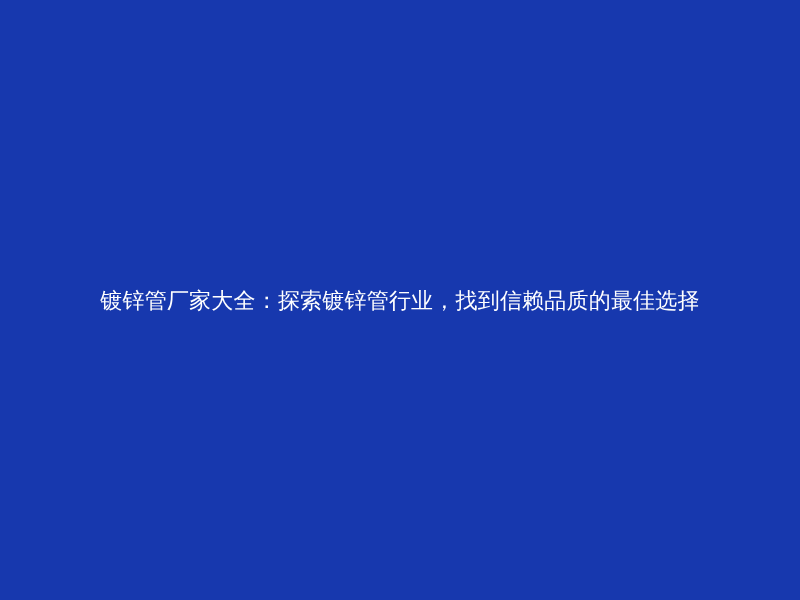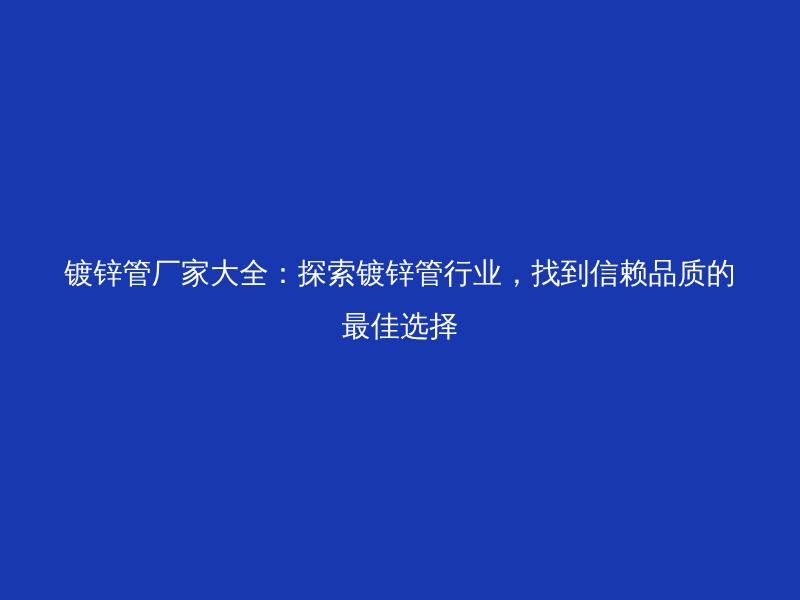--- a/index.html
+++ b/index.html
@@ -33,21 +33,21 @@
     padding: 0 52px;
     box-sizing: border-box;
   }
 
   .headline {
     margin: 0;
     width: 100%;
     text-align: center;
     color: #ffffff;
     font-family: "DejaVu Sans", "Liberation Sans", sans-serif;
-    font-size: 29px;
+    font-size: 22px;
     font-weight: 400;
     line-height: 53px;
     letter-spacing: 0.2px;
     word-break: break-all;
     -webkit-font-smoothing: antialiased;
   }
 </style>
 </head>
 <body>
 

